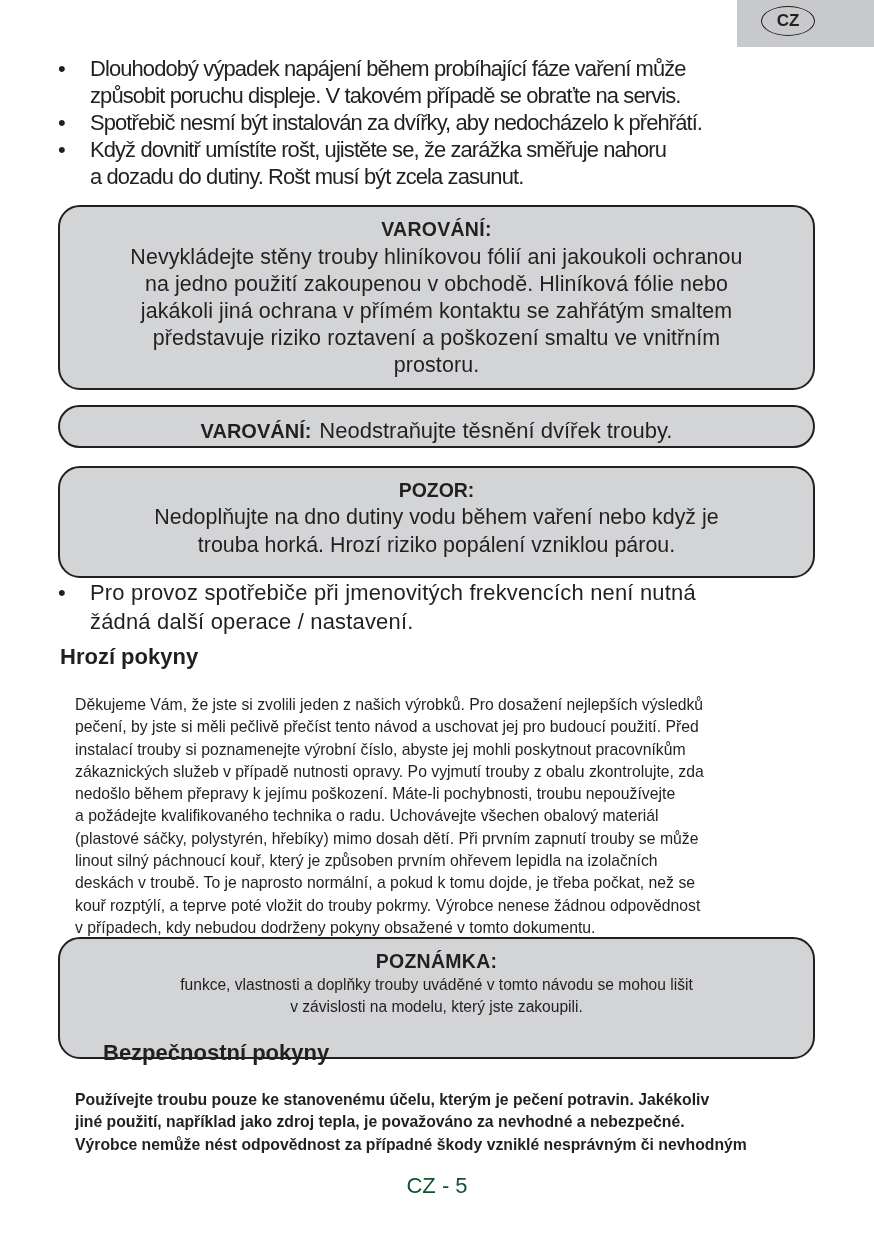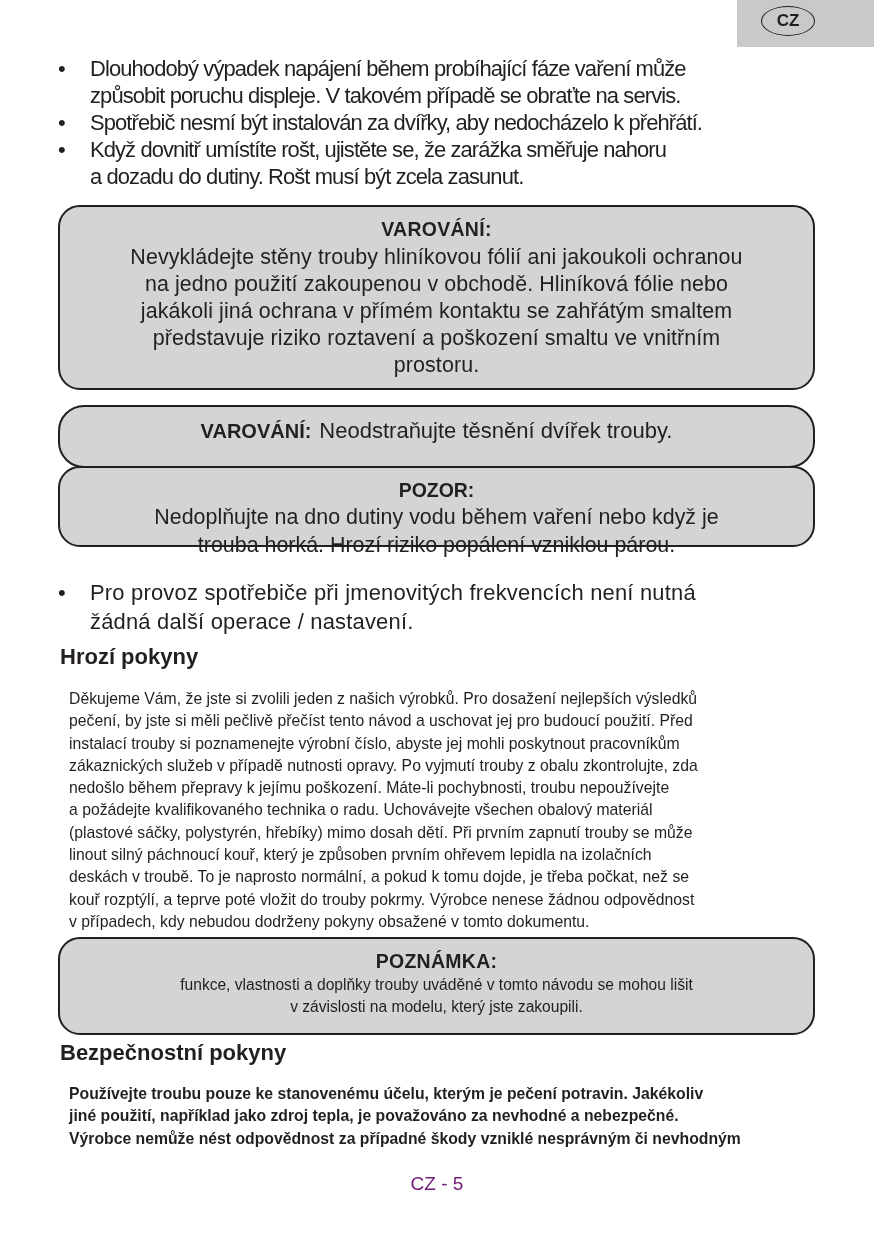--- a/index.html
+++ b/index.html
@@ -25,41 +25,41 @@
     .b1 li { padding-left: 32px; }
     .b2 { top: 578px; font-size: 22px; line-height: 29px; letter-spacing: 0.2px; }
     .box {
       position: absolute; left: 58px; width: 757px; box-sizing: border-box;
       background: #d3d4d6; border: 2px solid #231f20; border-radius: 22px;
       text-align: center; color: #231f20;
     }
     .box .ttl { font-weight: bold; }
     .box1 { top: 205px; height: 185px; padding-top: 9px; font-size: 22px; line-height: 27px; letter-spacing: 0.1px; }
     .box1 .ttl { font-size: 20px; letter-spacing: 0.3px; }
-    .box2 { top: 405px; height: 63px; border-radius: 26px; font-size: 22px; line-height: 47px; }
+    .box2 { top: 405px; height: 43px; border-radius: 26px; font-size: 22px; line-height: 47px; }
     .box2 .ttl { font-size: 20px; margin-right: 8px; }
-    .box3 { top: 466px; height: 81px; padding-top: 9px; font-size: 22px; line-height: 28px; }
+    .box3 { top: 466px; height: 112px; padding-top: 9px; font-size: 22px; line-height: 28px; }
     .box3 .ttl { font-size: 20px; line-height: 26px; }
-    .box4 { top: 937px; height: 98px; padding-top: 9px; font-size: 16px; line-height: 22px; }
+    .box4 { top: 937px; height: 122px; padding-top: 9px; font-size: 16px; line-height: 22px; }
     .box4 .ttl { font-size: 20px; line-height: 26px; letter-spacing: 0.3px; }
     .heading {
       position: absolute; left: 60px; font-weight: bold; font-size: 22px; color: #231f20; margin: 0;
     }
     .h1 { top: 644px; }
-    .h2 { top: 1040px; }
+    .h2 { top: 1040px; margin-left: 43px; }
     .para {
       position: absolute; left: 60px; width: 760px; font-size: 16.2px; line-height: 22.3px;
-      margin: 9px; color: #231f20; letter-spacing: 0px;
+      margin: 15px; color: #231f20; letter-spacing: 0px;
     }
     .p1 { top: 678px; }
     .p2 { top: 1073px; font-weight: bold; }
     .para span { display: block; white-space: nowrap; }
     .footer {
       position: absolute; top: 1173px; left: 0; width: 874px; text-align: center;
-      font-size: 19px; color: #701a75;
+      font-size: 22px; color: #14532d;
     }
     .line { display: block; white-space: nowrap; }
   </style>
 </head>
 <body>
 
 <div class="lang-tab">
   <div class="lang-badge">CZ</div>
 </div>
 

